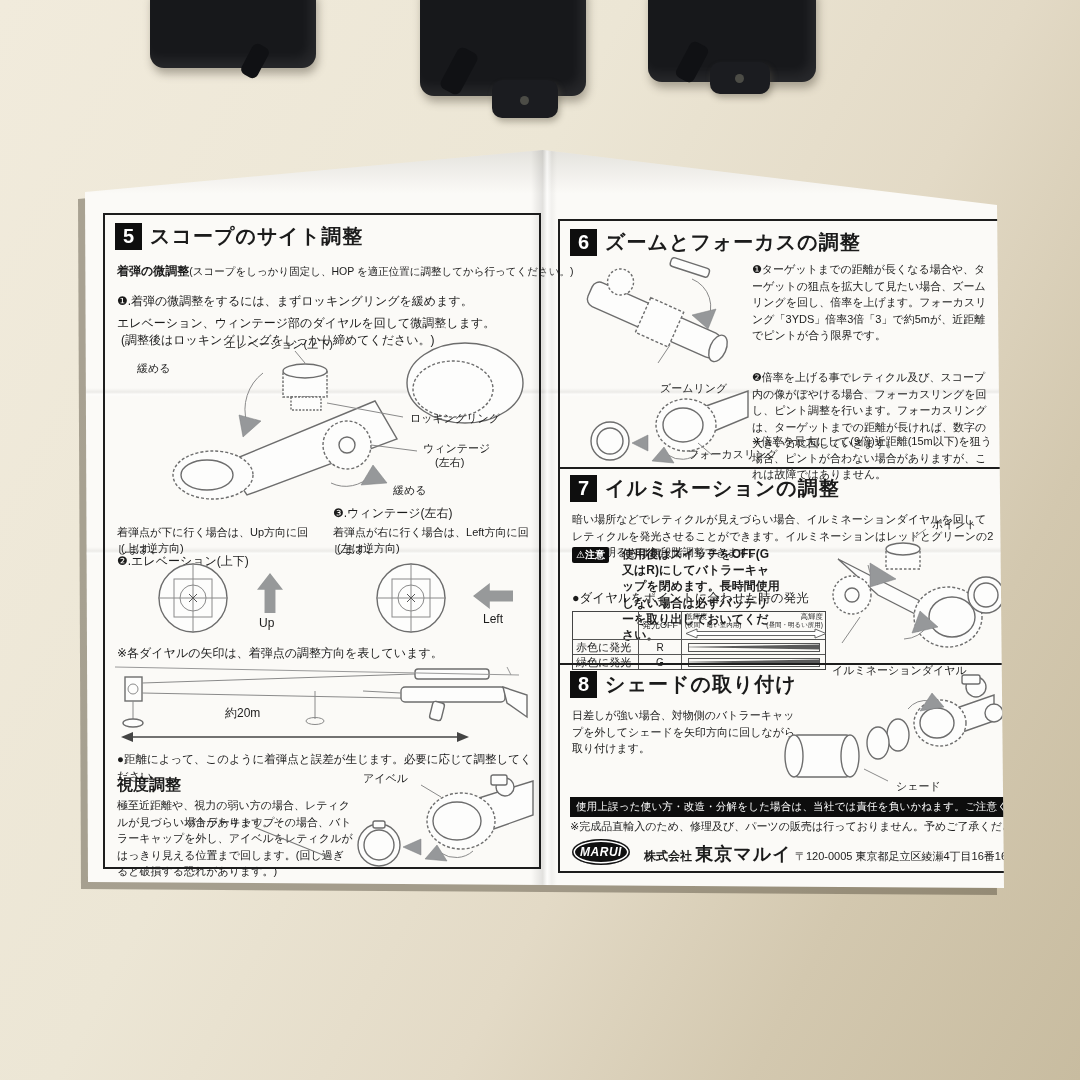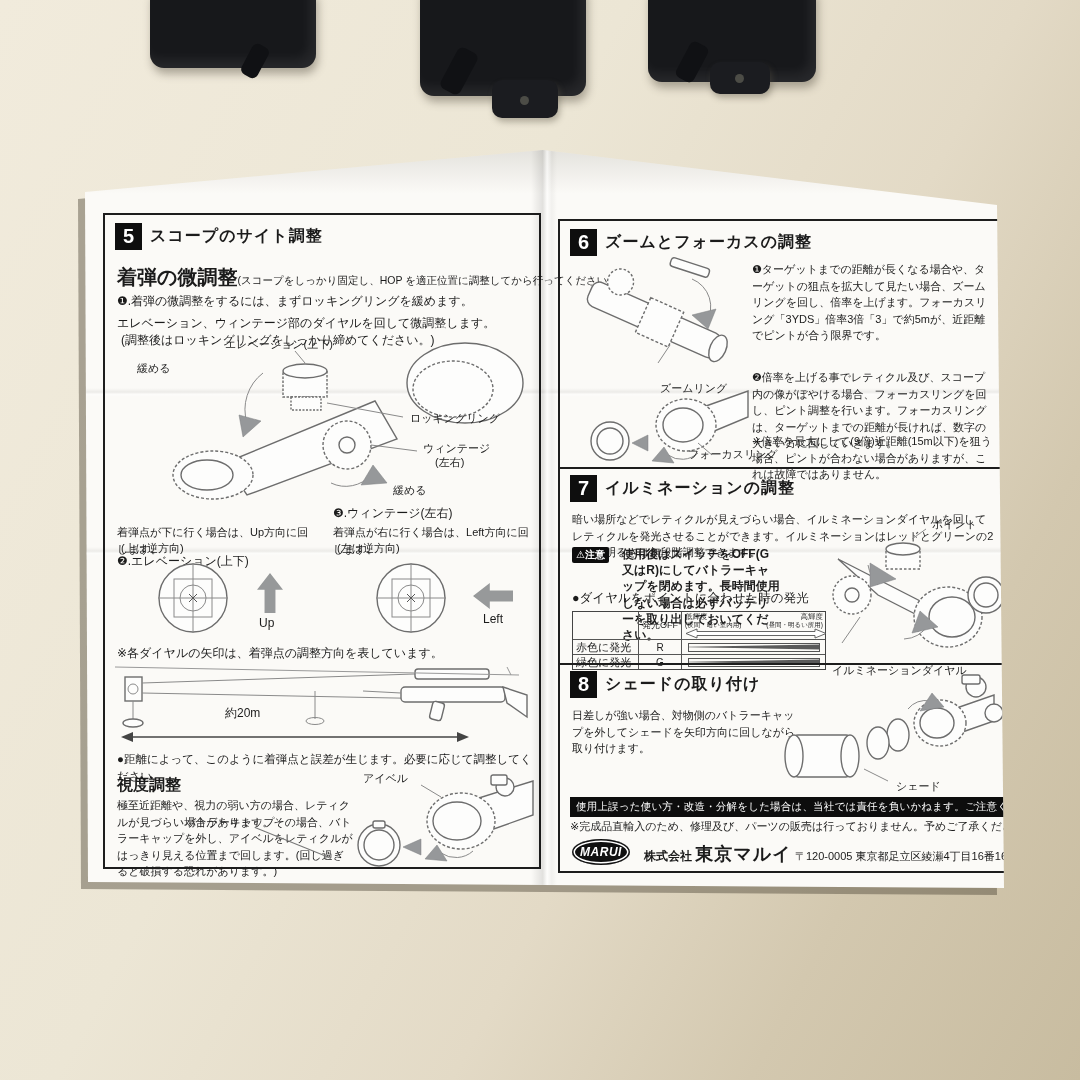--- a/index.html
+++ b/index.html
@@ -21,21 +21,21 @@
   .crease-h{position:absolute;left:86px;width:916px;height:9px;
     background:linear-gradient(180deg,rgba(0,0,0,0) 0%,rgba(0,0,0,0.06) 45%,rgba(255,255,255,0.4) 70%,rgba(0,0,0,0) 100%);}
   .paper-top-shade{position:absolute;left:85px;top:148px;width:919px;height:46px;
     background:linear-gradient(180deg,rgba(120,115,100,0.18),rgba(0,0,0,0));}
   
   .box{position:absolute;border:2px solid #1d1d1d;background:transparent;}
   .divider{position:absolute;left:0;width:100%;height:0;border-top:2px solid #1d1d1d;}
   .sec-header{position:absolute;display:flex;align-items:center;gap:8px;}
   .badge{width:27px;height:27px;background:#0e0e0e;color:#fff;font-weight:bold;font-size:20px;
     display:flex;align-items:center;justify-content:center;flex:0 0 auto;}
-  .sec-title{font-size:16px;font-weight:bold;letter-spacing:1px;white-space:nowrap;}
+  .sec-title{font-size:20px;font-weight:bold;letter-spacing:1px;white-space:nowrap;}
   .txt{position:absolute;font-size:12px;line-height:1.45;}
   .txt-s{position:absolute;font-size:11px;line-height:1.5;}
   .txt-xs{position:absolute;font-size:12px;line-height:1.35;}
   .bold{font-weight:bold;}
   .lbl{position:absolute;font-size:11px;color:#222;white-space:nowrap;}
   .leader{position:absolute;height:0;border-top:1px solid #777;transform-origin:left center;}
   .arrow-up{width:26px;height:40px;background:#97999a;clip-path:polygon(50% 0,100% 42%,71% 42%,71% 100%,29% 100%,29% 42%,0 42%);}
   .arrow-left{width:40px;height:26px;background:#97999a;clip-path:polygon(0 50%,42% 0,42% 29%,100% 29%,100% 71%,42% 71%,42% 100%);}
   .warnbar{position:absolute;background:#0d0d0d;color:#fff;font-size:10.5px;padding:3px 6px;white-space:nowrap;letter-spacing:0.2px;}
   .cau-badge{position:absolute;background:#0d0d0d;color:#fff;font-size:10px;font-weight:bold;padding:1px 4px;border-radius:2px;white-space:nowrap;}
@@ -83,21 +83,21 @@
     <div class="paper-top-shade"></div>
     <div class="crease-h" style="top:388px;"></div>
     <div class="crease-h" style="top:547px;"></div>
 
     <div class="box" style="left:103px;top:213px;width:434px;height:652px;">
       <div class="sec-header" style="left:10px;top:8px;">
         <div class="badge">5</div>
         <div class="sec-title">スコープのサイト調整</div>
       </div>
       <div class="txt" style="left:12px;top:48px;white-space:nowrap;">
-        <span class="bold" style="font-size:20px;">着弾の微調整</span><span style="font-size:10.5px;">(スコープをしっかり固定し、HOP を適正位置に調整してから行ってください。)</span>
+        <span class="bold" style="font-size:12px;">着弾の微調整</span><span style="font-size:10.5px;">(スコープをしっかり固定し、HOP を適正位置に調整してから行ってください。)</span>
       </div>
       <div class="txt" style="left:12px;top:78px;">❶.着弾の微調整をするには、まずロッキングリングを緩めます。</div>
       <div class="txt" style="left:12px;top:100px;">エレベーション、ウィンテージ部のダイヤルを回して微調整します。</div>
       <div class="txt" style="left:16px;top:117px;">(調整後はロッキングリングをしっかり締めてください。)</div>
 
       <svg style="left:30px;top:128px;" width="400" height="150" viewBox="0 0 400 150">
         <ellipse class="ill" cx="330" cy="40" rx="58" ry="40"></ellipse>
         <ellipse class="ill" cx="318" cy="46" rx="40" ry="28" stroke-dasharray="3,2" stroke-width="6"></ellipse>
         <polygon class="ill" points="90,120 240,58 262,96 112,152"></polygon>
         <ellipse class="ill" cx="78" cy="132" rx="40" ry="24" stroke-dasharray="3,2" stroke-width="5"></ellipse>

